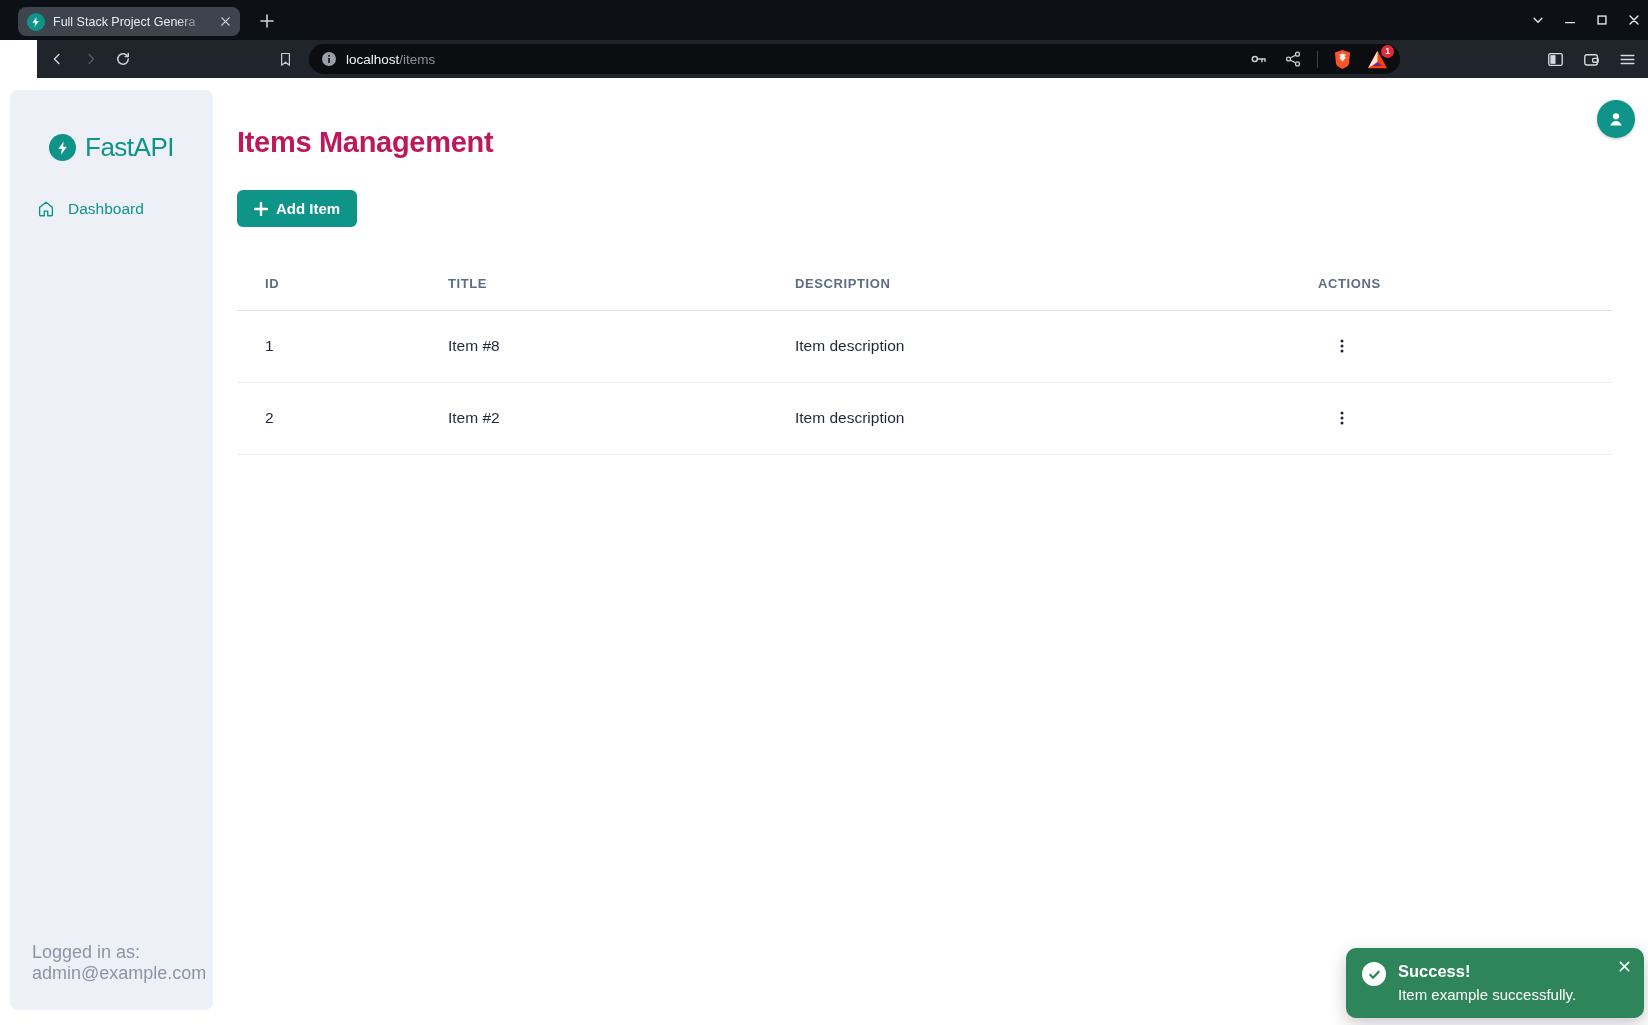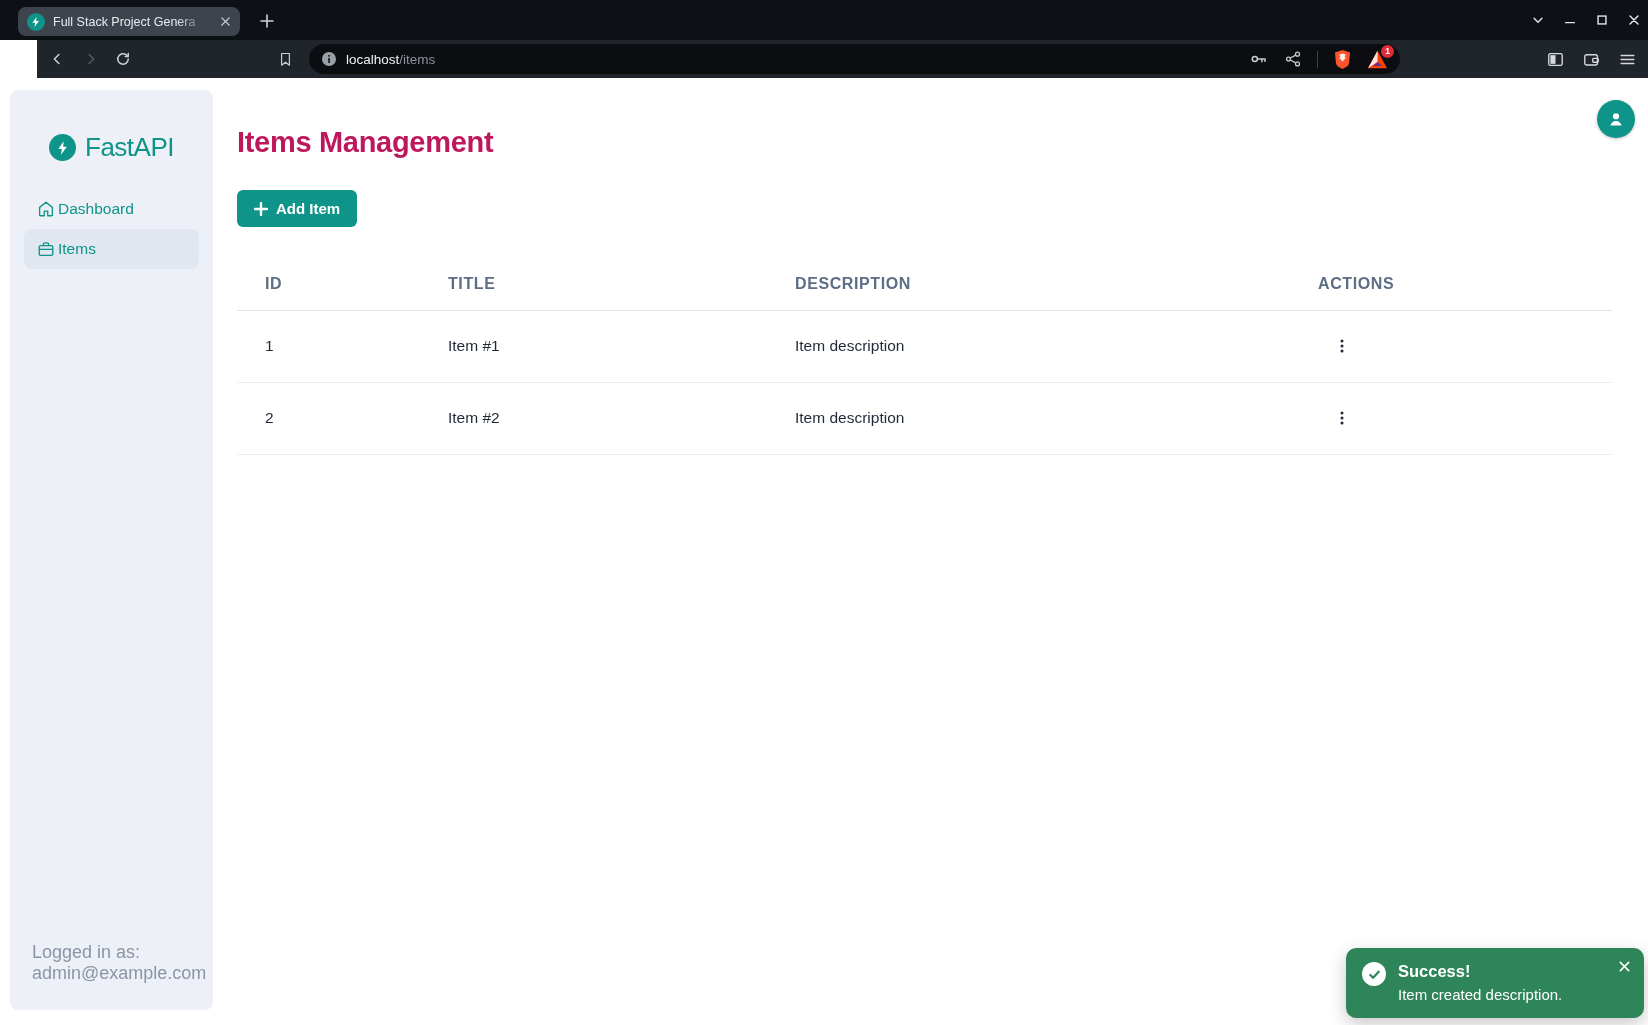--- a/index.html
+++ b/index.html
@@ -64,21 +64,21 @@
   .sidebar {
     position:absolute; left:10px; top:12px; width:203px; height:920px;
     background:#edf1f7; border-radius:8px;
   }
   .brand { display:flex; align-items:center; justify-content:center; gap:9px; margin-top:42px; }
   .brand-circle { width:27px; height:27px; border-radius:50%; background:#0e9488;
     display:flex; align-items:center; justify-content:center; flex:none; }
   .brand-text { color:#0e9488; font-size:26px; font-weight:500; letter-spacing:-0.5px; }
   .side-nav { margin-top:26px; padding:0 14px; display:flex; flex-direction:column; }
   .nav-item {
-    height:40px; display:flex; align-items:center; gap:3px; padding:0 13px;
+    height:40px; display:flex; align-items:center; gap:13px; padding:0 13px;
     border-radius:8px; color:#0e9488; font-size:15.5px; text-align:center;
   }
   .nav-item.active { background:#e1e7f0; }
   .nav-item svg { flex:none; }
   .login-info { position:absolute; left:22px; bottom:26px; font-size:18px;
     color:#8b95a5; line-height:21px; }
 
   .avatar-btn {
     position:absolute; left:1597px; top:22px; width:38px; height:38px; border-radius:50%;
     background:#0e9488; display:flex; align-items:center; justify-content:center;
@@ -91,21 +91,21 @@
   .add-btn {
     position:absolute; left:237px; top:112px; height:37px; padding:0 17px;
     background:#0e9488; border-radius:6px; color:#fff; font-size:15px; font-weight:700;
     display:flex; align-items:center; gap:8px;
   }
 
   .items-table { position:absolute; left:237px; top:180px; width:1375px;
     border-collapse:collapse; table-layout:fixed; }
   .items-table th {
     height:52px; text-align:left; vertical-align:middle;
-    font-size:16px; font-weight:700; letter-spacing:0.6px; color:#5d6e84;
+    font-size:13px; font-weight:700; letter-spacing:0.6px; color:#5d6e84;
     border-bottom:1px solid #dde3ea;
   }
   .items-table td {
     height:72px; vertical-align:middle; font-size:15.5px; color:#1f2937;
     border-bottom:1px solid #e8edf2;
   }
   .items-table th:first-child, .items-table td:first-child { padding-left:28px; }
   .kebab-btn { width:28px; height:28px; margin-left:10px; border-radius:4px;
     display:flex; align-items:center; justify-content:center; }
 
@@ -268,27 +268,20 @@
       </span>
       <span class="brand-text">FastAPI</span>
     </div>
 
     <nav class="side-nav">
       <button class="nav-item">
         <svg width="18" height="18" viewBox="0 0 24 24" fill="none" stroke="#0e9488" stroke-width="1.8" stroke-linejoin="round">
           <path d="M3.5 9.8L12 3l8.5 6.8V20a1 1 0 0 1-1 1h-5.2v-6.2H9.7V21H4.5a1 1 0 0 1-1-1z"></path>
         </svg>
         <span>Dashboard</span>
-      </button>
-      <button class="nav-item active">
-        <svg width="18" height="18" viewBox="0 0 24 24" fill="none" stroke="#0e9488" stroke-width="1.8" stroke-linejoin="round">
-          <rect x="3" y="7.5" width="18" height="13" rx="2"></rect>
-          <path d="M8.5 7.5V5.8a2 2 0 0 1 2-2h3a2 2 0 0 1 2 2v1.7M3 12.5h18"></path>
-        </svg>
-        <span>Items</span>
       </button>
     </nav>
 
     <div class="login-info">
       <div>Logged in as:</div>
       <div>admin@example.com</div>
     </div>
   </aside>
 
   <button class="avatar-btn">
@@ -318,21 +311,21 @@
       <tr>
         <th>ID</th>
         <th>TITLE</th>
         <th>DESCRIPTION</th>
         <th>ACTIONS</th>
       </tr>
     </thead>
     <tbody>
       <tr>
         <td>1</td>
-        <td>Item #1</td>
+        <td>Item #8</td>
         <td>Item description</td>
         <td>
           <button class="kebab-btn">
             <svg width="16" height="16" viewBox="0 0 16 16" fill="#1f2937">
               <circle cx="8" cy="3" r="1.5"></circle>
                 <circle cx="8" cy="8" r="1.5"></circle>
                 <circle cx="8" cy="13" r="1.5"></circle>
             </svg>
           </button>
         </td>
@@ -356,20 +349,20 @@
 </div>
 
 <div class="toast">
   <span class="toast-check">
     <svg width="13" height="13" viewBox="0 0 14 14">
         <path d="M2.5 7.5l3 3 6-6.5" stroke="#2f855a" stroke-width="2.4" fill="none" stroke-linecap="round" stroke-linejoin="round"></path>
       </svg>
   </span>
   <div>
     <div class="toast-title">Success!</div>
-    <div class="toast-msg">Item created description.</div>
+    <div class="toast-msg">Item example successfully.</div>
   </div>
   <button class="toast-close">
     <svg width="13" height="13" viewBox="0 0 14 14">
         <path d="M2.5 2.5l9 9M11.5 2.5l-9 9" stroke="#fff" stroke-width="1.7" stroke-linecap="round"></path>
       </svg>
   </button>
 </div>
 
 </body></html>

